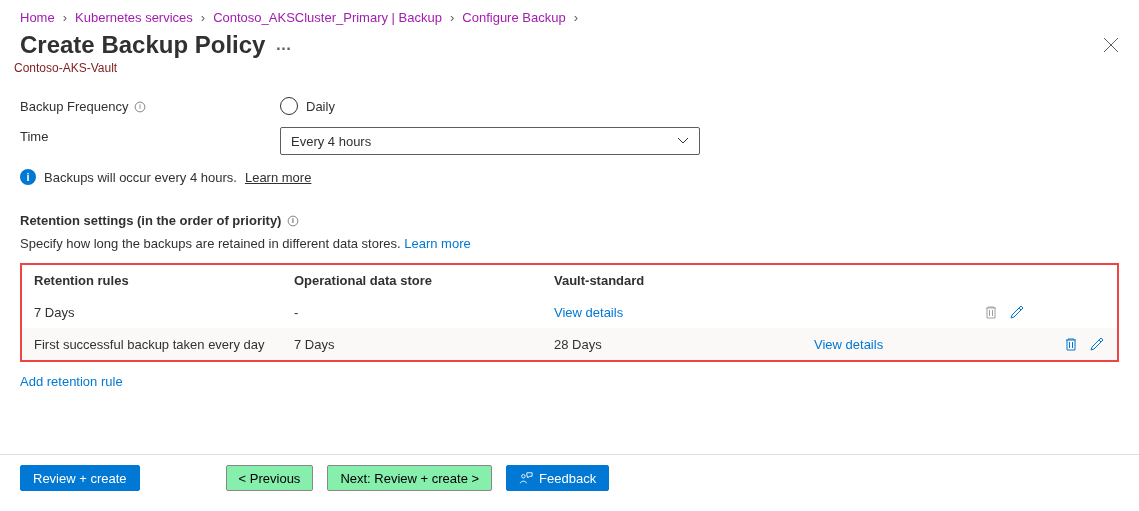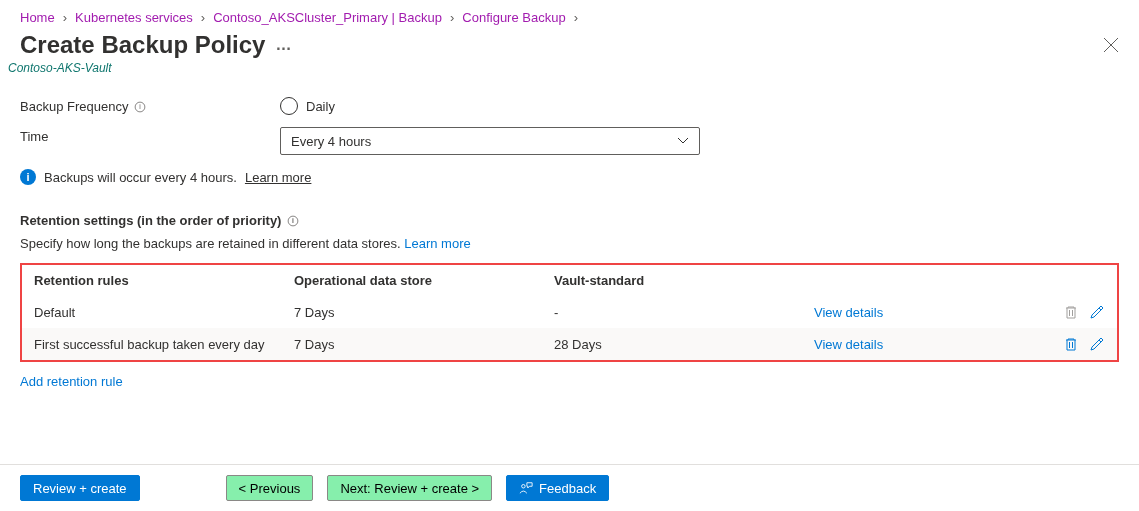--- a/index.html
+++ b/index.html
@@ -44,24 +44,23 @@
       display: flex;
       align-items: center;
       gap: 10px;
     }
     .page-title .ellipsis {
       font-size: 16px;
       color: #605e5c;
       cursor: pointer;
     }
     .subtitle {
-      padding: 2px 20px 16px 8px;
+      padding: 2px 20px 16px 14px;
       font-size: 12px;
-      color: #0f766e;
-      font-style: italic;
+      color: #7f1d1d;
     }
     .close-btn {
       cursor: pointer;
       width: 16px;
       height: 16px;
       color: #605e5c;
     }
     .form-grid {
       display: grid;
       grid-template-columns: 260px 1fr;
@@ -209,21 +208,21 @@
       cursor: default;
     }
     .add-link {
       padding: 6px 20px;
       color: #0078d4;
       font-size: 13px;
       cursor: pointer;
     }
     .bottom-bar {
       position: absolute;
-      bottom: 0;
+      bottom: 10px;
       left: 0;
       right: 0;
       border-top: 1px solid #e1dfdd;
       padding: 10px 20px;
       display: flex;
       align-items: flex-start;
       gap: 14px;
       background: #fff;
     }
     .btn {
@@ -318,21 +317,20 @@
 
 <div class="retention-table">
   <div class="rt-head">
     <div>Retention rules</div>
     <div>Operational data store</div>
     <div>Vault-standard</div>
     <div></div>
       <div></div>
   </div>
   <div class="rt-row">
-    <div>Default</div>
     <div>7 Days</div>
     <div>-</div>
     <div><span class="rt-link">View details</span></div>
     <div class="rt-actions">
       <svg class="icon-btn disabled" viewBox="0 0 16 16">
           <path fill="none" stroke="currentColor" stroke-width="1" d="M3 4 h10 M5 4 v-1 h6 v1 M4 4 v10 h8 v-10 M6.5 6 v6 M9.5 6 v6"></path>
         </svg>
       <svg class="icon-btn" viewBox="0 0 16 16">
           <path fill="none" stroke="currentColor" stroke-width="1" d="M2 14 l1-3 9-9 2 2 -9 9 z M10 4 l2 2"></path>
         </svg>

